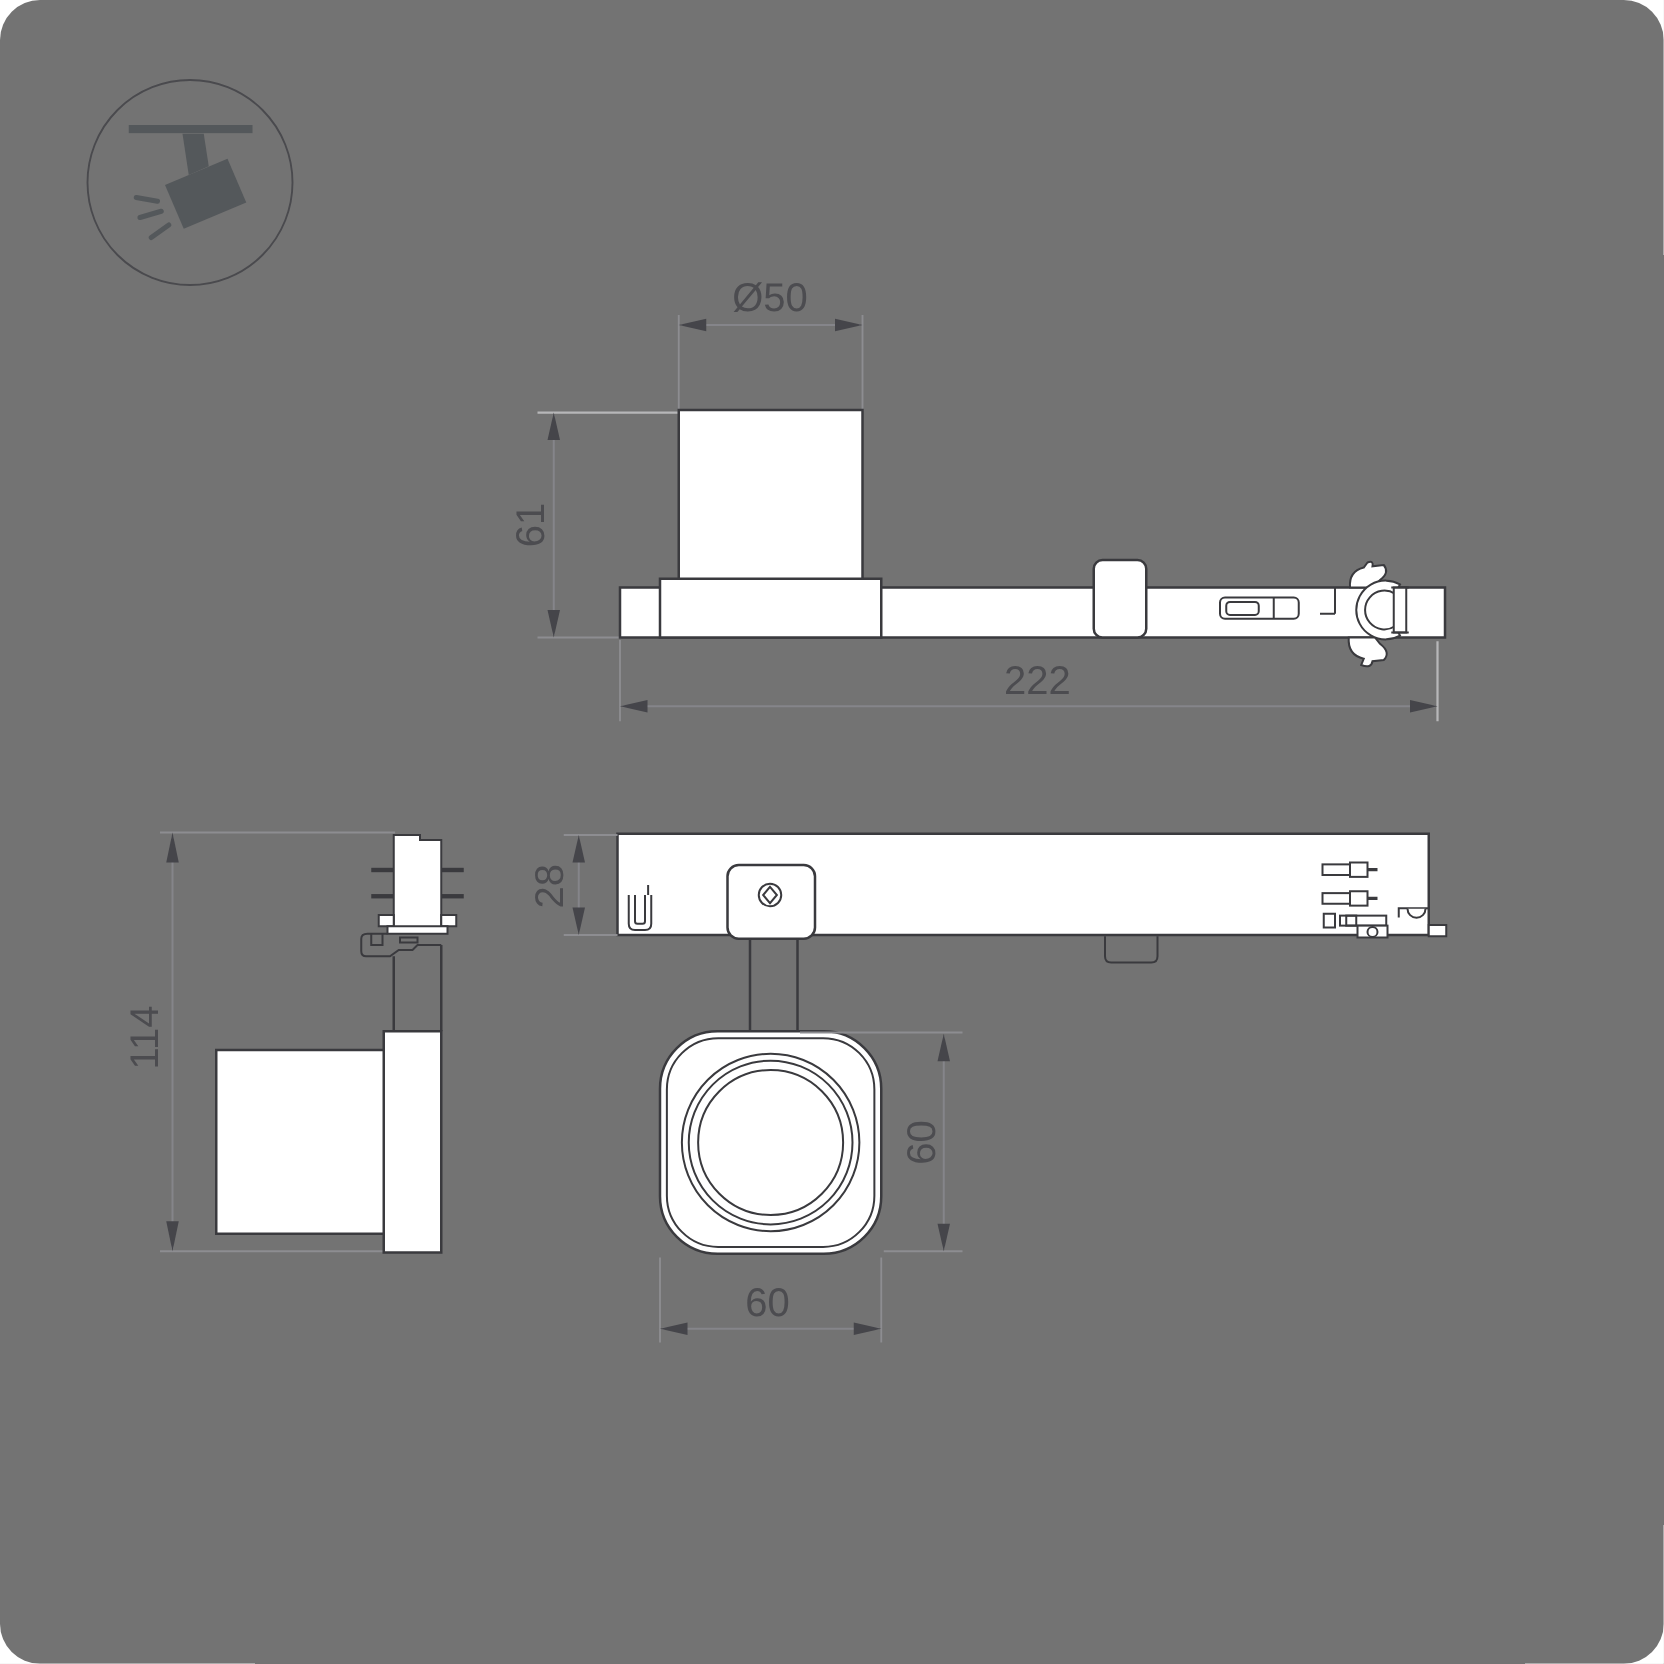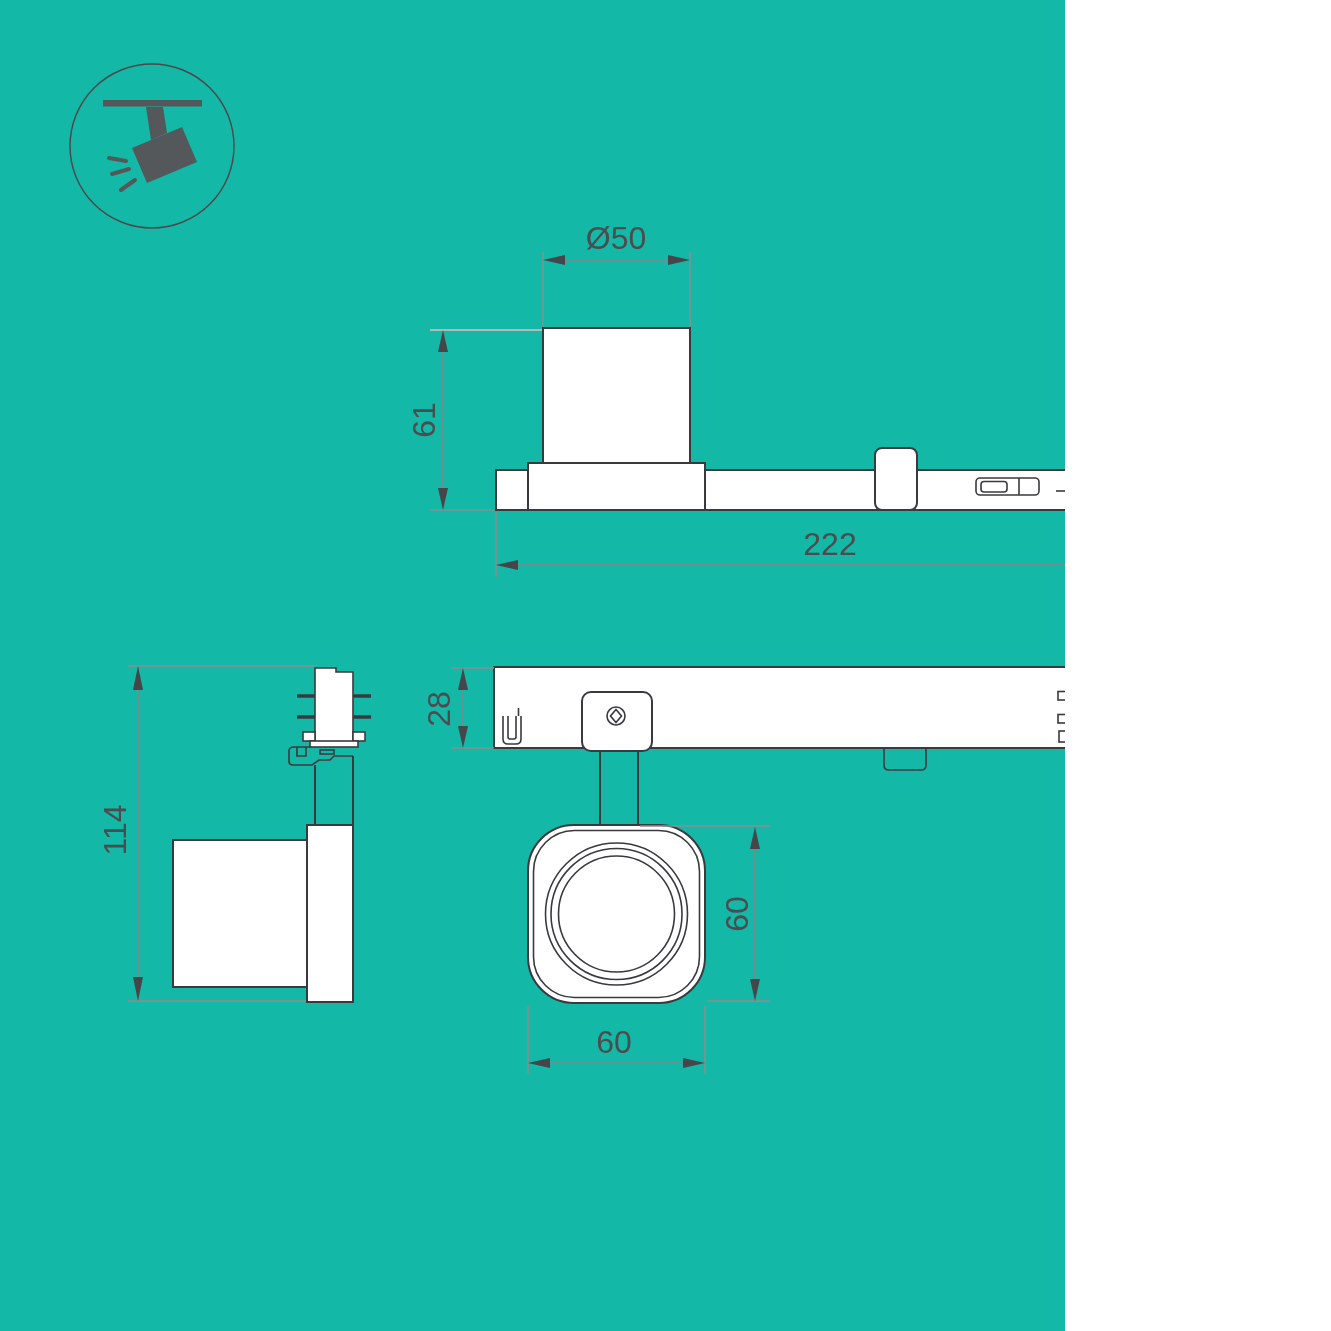--- a/index.html
+++ b/index.html
@@ -1,17 +1,17 @@
 <!DOCTYPE html>
 <html><head>
 <meta charset="utf-8">
 <style>
   html,body{margin:0;padding:0;background:#ffffff;}
-  .stage{position:relative;width:1065px;height:1331px;background:#14b8a6;overflow:hidden;
-         font-family:"Liberation Sans", sans-serif;}
+  .stage{position:relative;width:1331px;height:1331px;background:#737373;overflow:hidden;
+         font-family:"Liberation Sans", sans-serif;border-radius:32px;}
   svg{display:block}
   svg text{font-family:"Liberation Sans", sans-serif;font-size:32px;fill:#4c4c50;}
   .obj{fill:#ffffff;stroke:#3a3a3e;stroke-width:2;}
   .objln{fill:none;stroke:#3a3a3e;stroke-width:2;}
   .thin{fill:none;stroke:#3a3a3e;stroke-width:1.6;}
   .thinw{fill:#ffffff;stroke:#3a3a3e;stroke-width:1.6;}
   .dim{stroke:#85858a;stroke-width:1.6;fill:none;}
   .ext{stroke:#8d8d91;stroke-width:1.5;fill:none;}
   .extlight{stroke:#b7b7b9;stroke-width:1.8;fill:none;}
   .arrow{fill:#45454a;stroke:none;}

